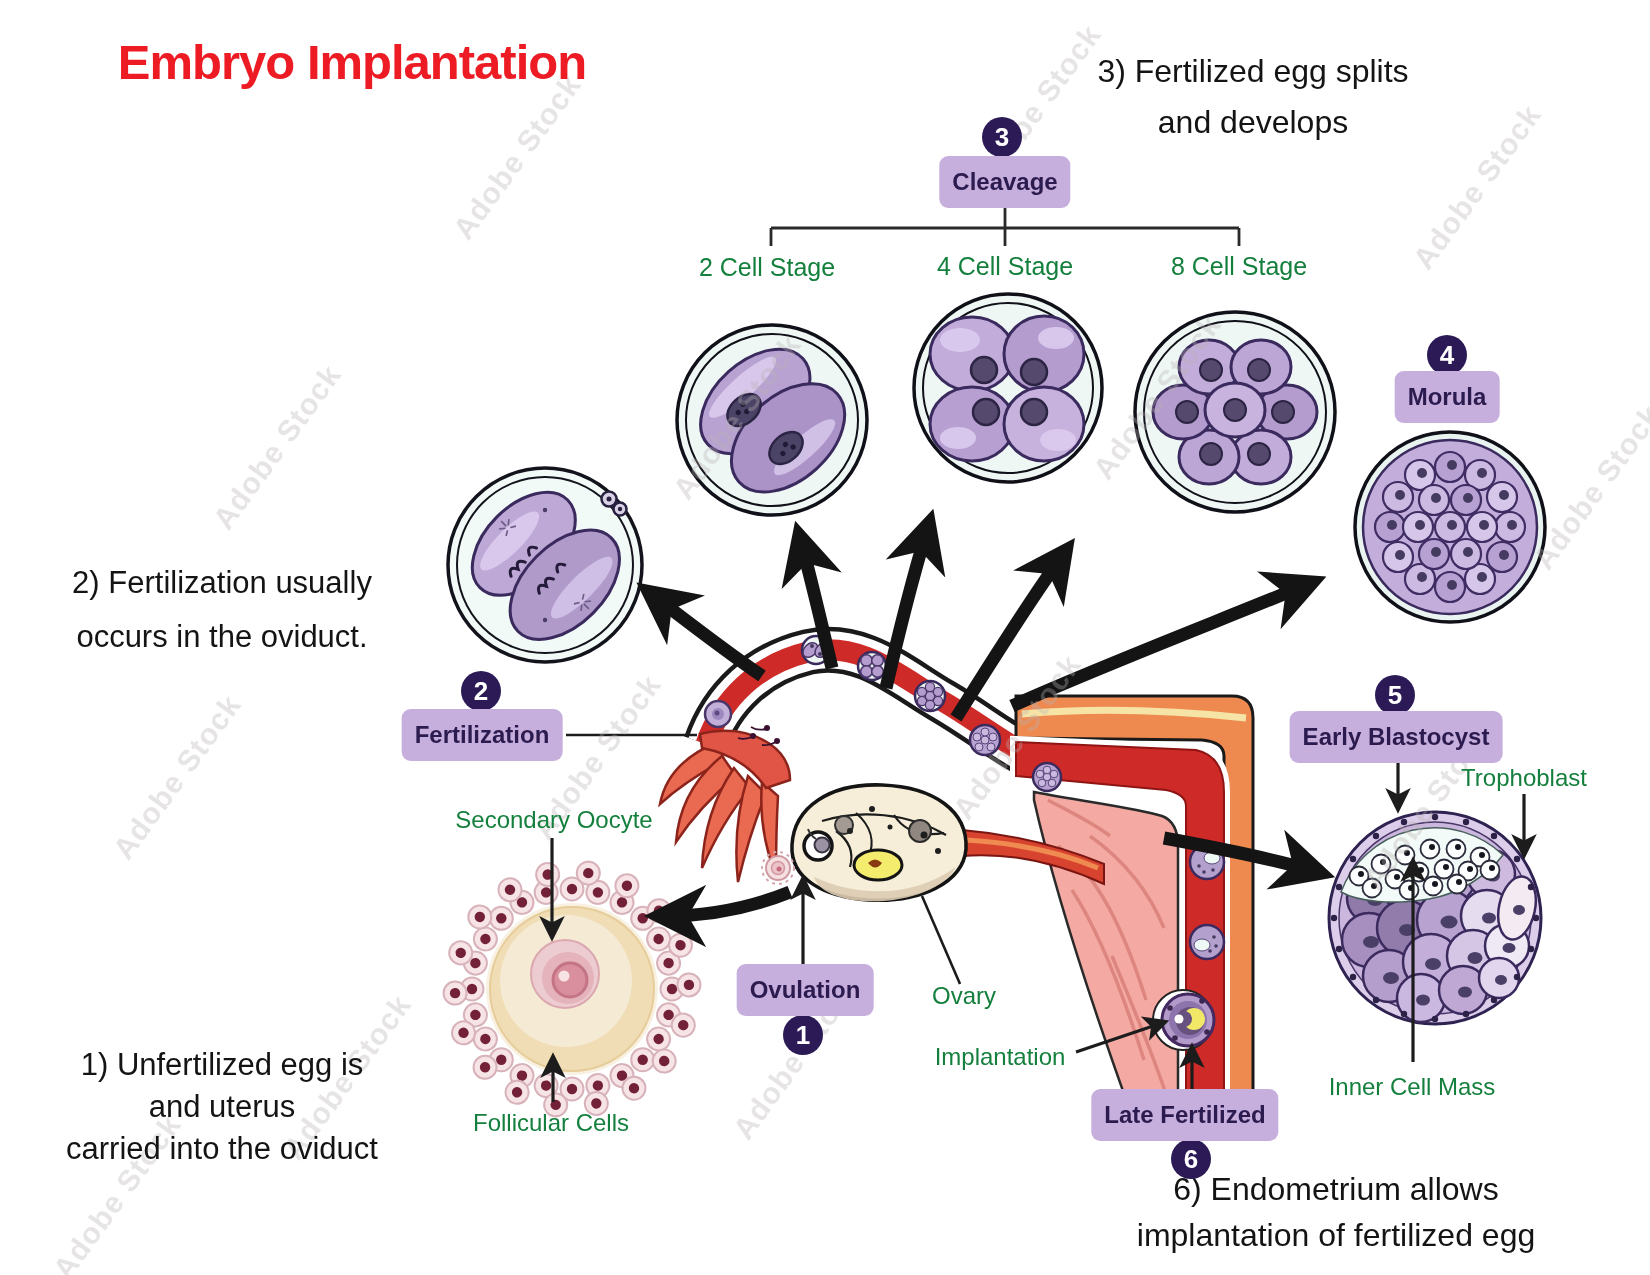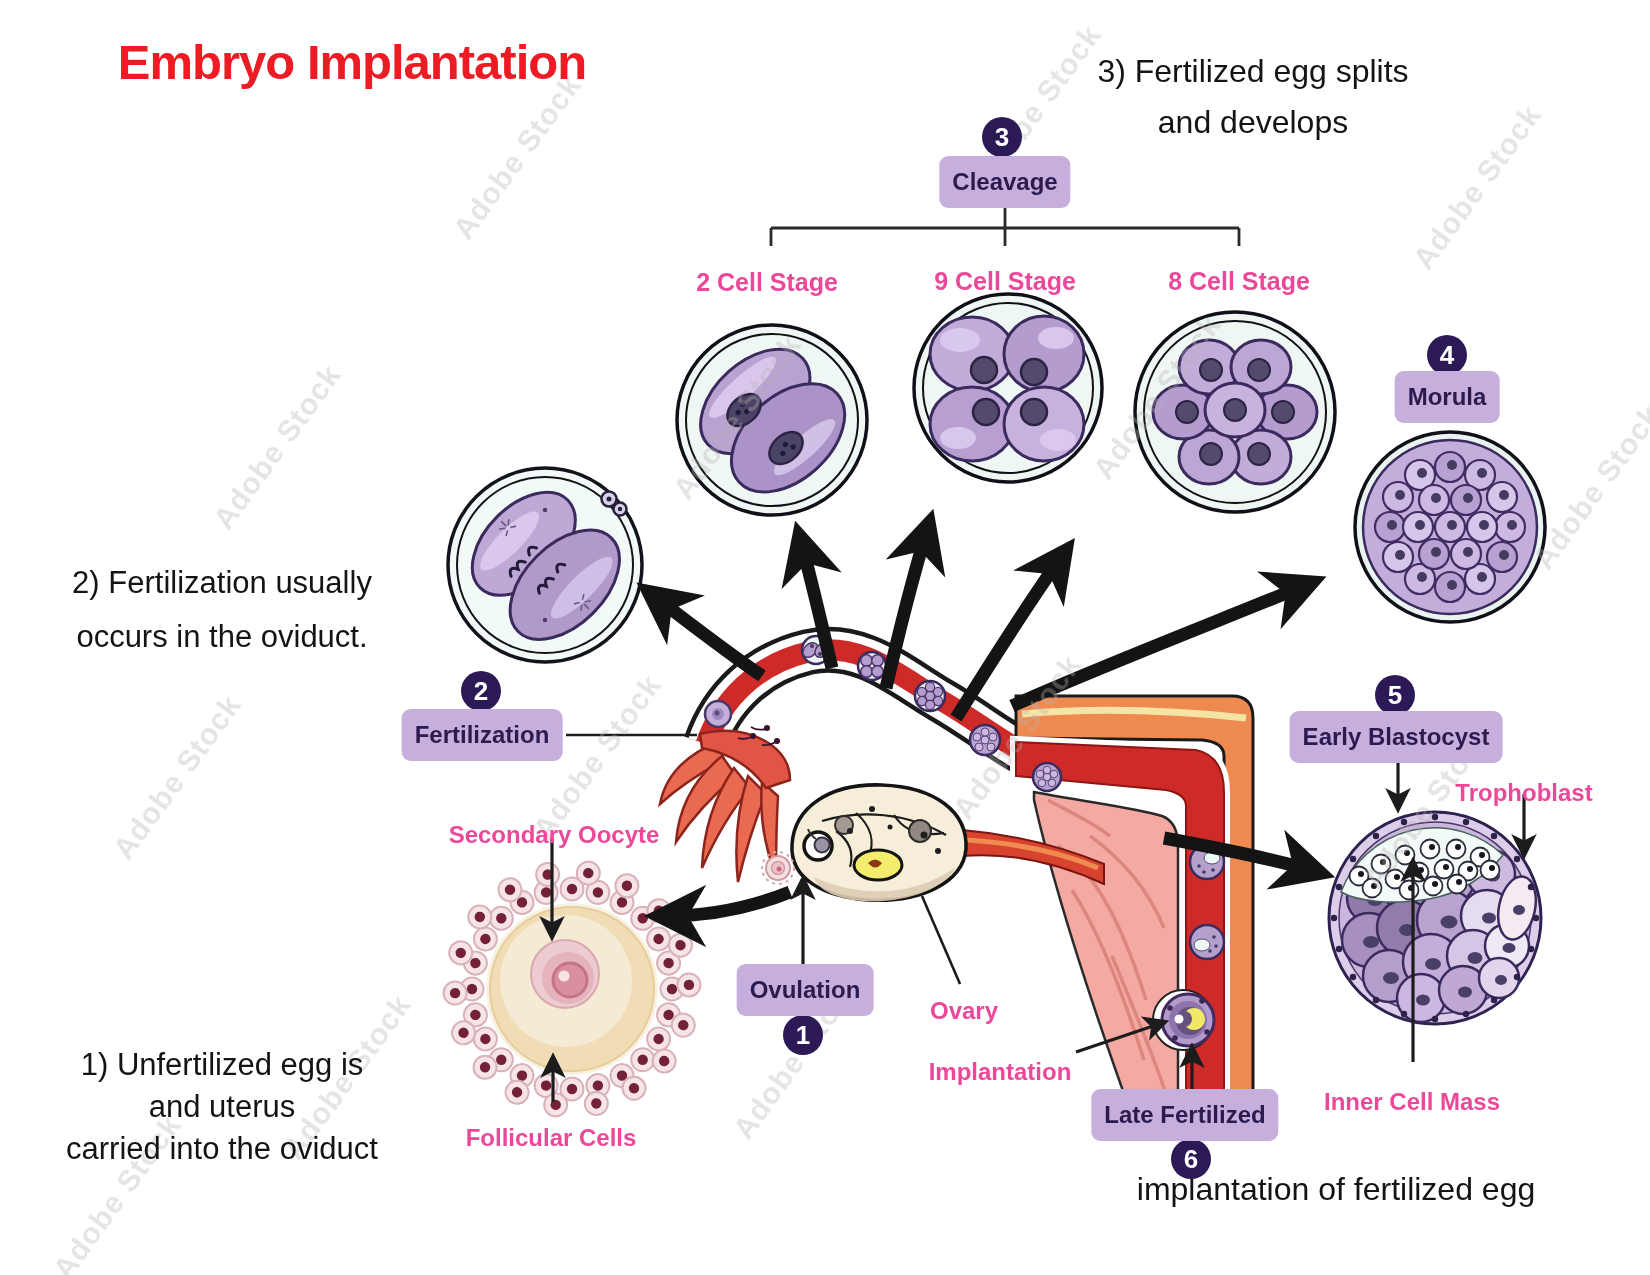--- a/index.html
+++ b/index.html
@@ -9,22 +9,22 @@
   .wm{position:absolute;transform:rotate(-54deg);color:#b9b2b2;opacity:.34;font-size:30px;
       font-weight:bold;letter-spacing:1px;pointer-events:none;white-space:nowrap;}
   .title{position:absolute;left:22px;top:30px;width:660px;text-align:center;color:#ed1c24;
          font-size:49px;font-weight:bold;line-height:1.33;letter-spacing:-1px;}
   .note{position:absolute;text-align:center;color:#141414;font-size:31px;line-height:1.36;}
   .pill{position:absolute;transform:translate(-50%,-50%);background:#c6aedd;color:#2b1b4e;
         font-size:24px;font-weight:bold;padding:12px 13px;border-radius:9px;white-space:nowrap;text-align:center;}
   .badge{position:absolute;transform:translate(-50%,-50%);width:40px;height:40px;border-radius:50%;
          background:#2c1a57;color:#ffffff;font-size:26px;font-weight:bold;display:flex;
          align-items:center;justify-content:center;}
-  .lbl{position:absolute;transform:translate(-50%,-50%);color:#ec4899;font-size:24px;
-       font-weight:bold;white-space:nowrap;margin-top:15px;}
+  .lbl{position:absolute;transform:translate(-50%,-50%);color:#15803d;font-size:24px;
+       font-weight:normal;white-space:nowrap;}
   .stage{font-size:25px;}
 </style>
 </head>
 <body>
 
 <div class="canvas">
 
 <svg width="1650" height="1275" viewBox="0 0 1650 1275">
   <defs>
     <marker id="mA" markerWidth="4.8" markerHeight="4.8" refX="3.1" refY="2.4" orient="auto" markerUnits="strokeWidth">
@@ -539,39 +539,40 @@
 <div class="note" style="left:32px;top:556px;width:380px;line-height:1.75">
   <div>2) Fertilization usually</div>
   <div>occurs in the oviduct.</div>
 </div>
 <div class="note" style="left:32px;top:1044px;width:380px">
   <div>1) Unfertilized egg is</div>
   <div>and uterus</div>
   <div>carried into the oviduct</div>
 </div>
 <div class="note" style="left:1116px;top:1166px;width:440px;font-size:32px;line-height:1.45">
+  <div>6) Endometrium allows</div>
   <div>implantation of fertilized egg</div>
 </div>
 
 <div class="badge" style="left:803px;top:1035px">1</div>
 <div class="badge" style="left:481px;top:691px">2</div>
 <div class="badge" style="left:1002px;top:137px">3</div>
 <div class="badge" style="left:1447px;top:355px">4</div>
 <div class="badge" style="left:1395px;top:695px">5</div>
 <div class="badge" style="left:1191px;top:1159px">6</div>
 
 <div class="pill" style="left:1005px;top:182px">Cleavage</div>
 <div class="pill" style="left:1447px;top:397px">Morula</div>
 <div class="pill" style="left:482px;top:735px">Fertilization</div>
 <div class="pill" style="left:805px;top:990px">Ovulation</div>
 <div class="pill" style="left:1396px;top:737px">Early Blastocyst</div>
 <div class="pill" style="left:1185px;top:1115px">Late Fertilized</div>
 
 <div class="lbl stage" style="left:767px;top:267px">2 Cell Stage</div>
-<div class="lbl stage" style="left:1005px;top:266px">9 Cell Stage</div>
+<div class="lbl stage" style="left:1005px;top:266px">4 Cell Stage</div>
 <div class="lbl stage" style="left:1239px;top:266px">8 Cell Stage</div>
 
 <div class="lbl" style="left:554px;top:820px">Secondary Oocyte</div>
 <div class="lbl" style="left:551px;top:1123px">Follicular Cells</div>
 <div class="lbl" style="left:964px;top:996px">Ovary</div>
 <div class="lbl" style="left:1000px;top:1057px">Implantation</div>
 <div class="lbl" style="left:1524px;top:778px">Trophoblast</div>
 <div class="lbl" style="left:1412px;top:1087px">Inner Cell Mass</div>
 
 </div>

